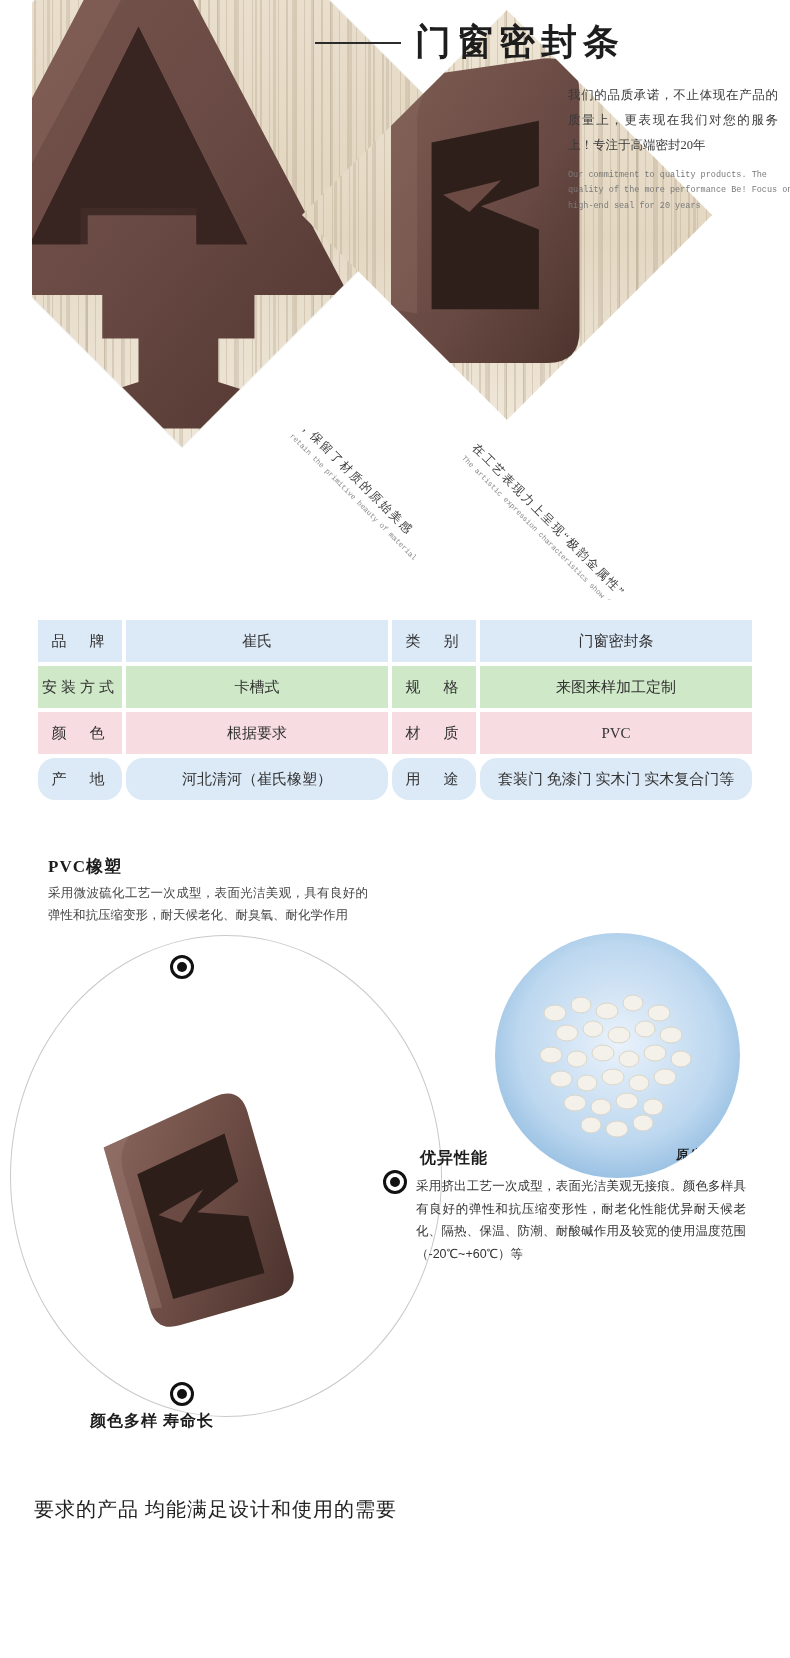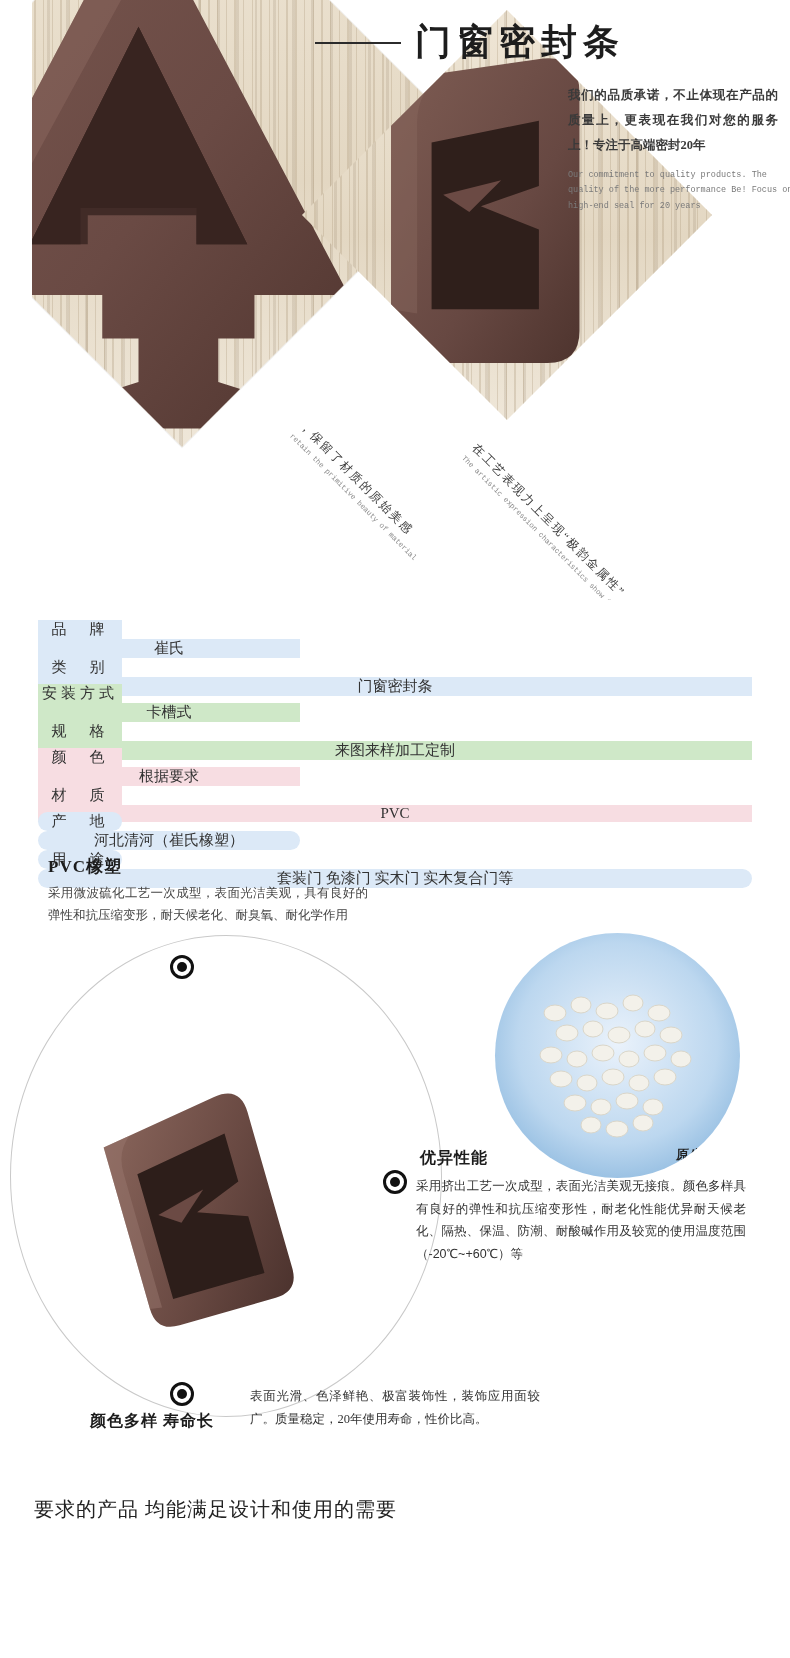--- a/index.html
+++ b/index.html
@@ -26,32 +26,32 @@
   
   #photo-second{
     left:330px;top:70px;width:290px;height:290px;
     transform:rotate(45deg);transform-origin:center;
   }
   #photo-second .inner{position:absolute;inset:0;transform:rotate(-45deg) scale(1.45);}
   .title-block{position:absolute;left:283px;top:18px;width:500px;}
   .title-row{display:flex;align-items:center;gap:14px;}
   .title-rule{height:2px;width:86px;background:#2b2b2b;}
   .main-title{font-family:"Liberation Serif","DejaVu Serif",serif;font-size:36px;font-weight:bold;letter-spacing:6px;color:#1d1d1d;white-space:nowrap;}
-  .cn-desc{margin-top:16px;width:210px;margin-left:253px;font-size:12.5px;line-height:2.0;color:#3a3a3a;text-align:justify;font-family:"Liberation Serif","DejaVu Serif",serif;font-weight:bold;}
+  .cn-desc{margin-top:16px;width:210px;margin-left:253px;font-size:12.5px;line-height:2.0;color:#3a3a3a;text-align:justify;font-family:"Liberation Serif","DejaVu Serif",serif;}
   .en-desc{margin-top:10px;width:230px;margin-left:253px;font-size:8.5px;line-height:1.8;color:#7a7a7a;font-family:"Liberation Mono","DejaVu Sans Mono",monospace;}
 
   .caption{position:absolute;font-family:"Liberation Serif","DejaVu Serif",serif;color:#3c3c3c;}
   #caption-left{left:276px;top:418px;transform:rotate(45deg);transform-origin:left top;}
   #caption-right{left:448px;top:440px;transform:rotate(45deg);transform-origin:left top;}
   .cap-cn{font-size:12px;letter-spacing:2px;white-space:nowrap;}
   .cap-en{font-size:7.5px;color:#8a8a8a;white-space:nowrap;margin-top:3px;font-family:"Liberation Mono","DejaVu Sans Mono",monospace;}
 
   
   .spec{position:absolute;left:38px;top:620px;width:714px;}
-  .spec-row{display:flex;height:48px;margin-bottom:16px;flex-direction:column;}
+  .spec-row{display:flex;height:42px;margin-bottom:4px;}
   .cell{display:flex;align-items:center;justify-content:center;font-size:15px;color:#333;font-family:"Liberation Serif","DejaVu Serif",serif;}
   .k{width:84px;letter-spacing:4px;}
   .v1{width:262px;}
   .k2{width:84px;letter-spacing:4px;}
   .v2{flex:1;}
   .c-blue{background:#dce9f7;}
   .c-pink{background:#f7dde2;}
   .c-green{background:#cfe8c8;}
   .c-blue2{background:#dce9f7;border-radius:17px;}
   .gap{width:4px;}
@@ -254,20 +254,19 @@
             <ellipse cx="148" cy="190" rx="10" ry="8"></ellipse>
         </g>
       </svg>
       <span class="pellet-label">原生料</span>
     </div>
 
     <div class="perf-title">优异性能</div>
     <div class="perf-text">采用挤出工艺一次成型，表面光洁美观无接痕。颜色多样具有良好的弹性和抗压缩变形性，耐老化性能优异耐天候老化、隔热、保温、防潮、耐酸碱作用及较宽的使用温度范围（-20℃~+60℃）等</div>
 
     <div class="bottom-title">颜色多样 寿命长</div>
-    <div class="bottom-text">表面光滑、色泽鲜艳、极富装饰性，装饰应用面较广。质量稳定，20年使用寿命，性价比高。</div>
   </div>
 
   <div class="footer">
     <div>要求的产品 均能满足设计和使用的需要</div>
   </div>
 
 </div>
 
 </body></html>

